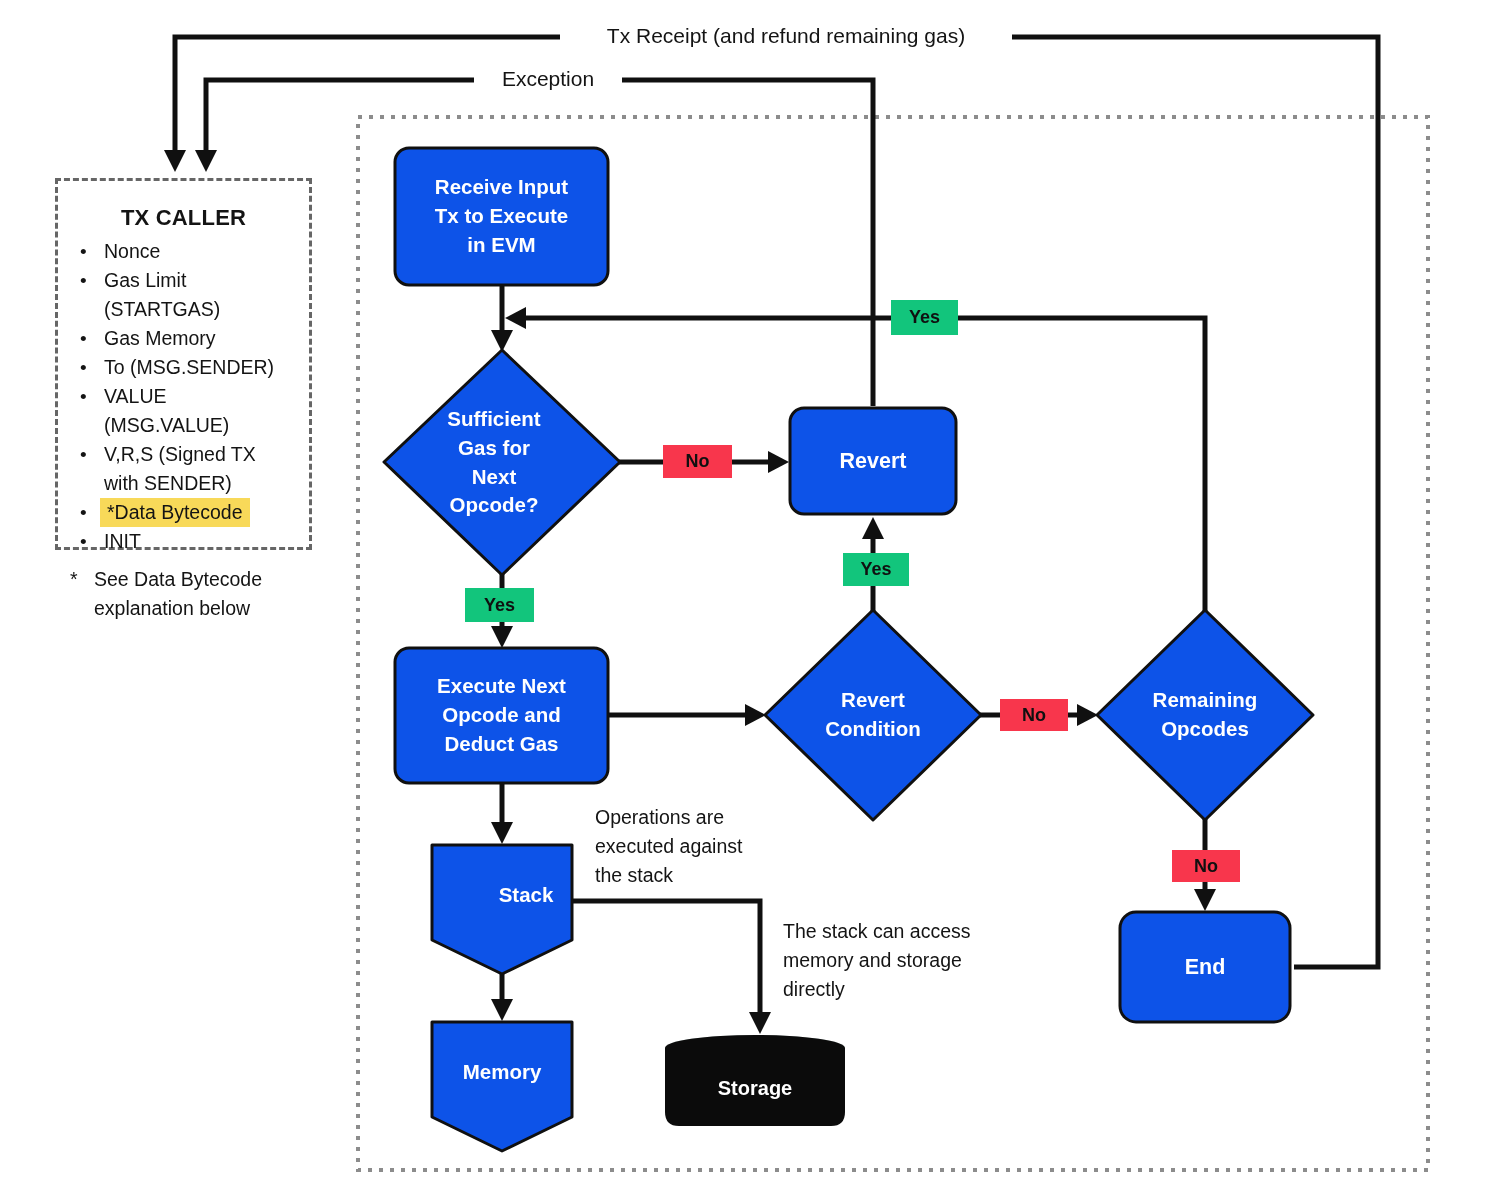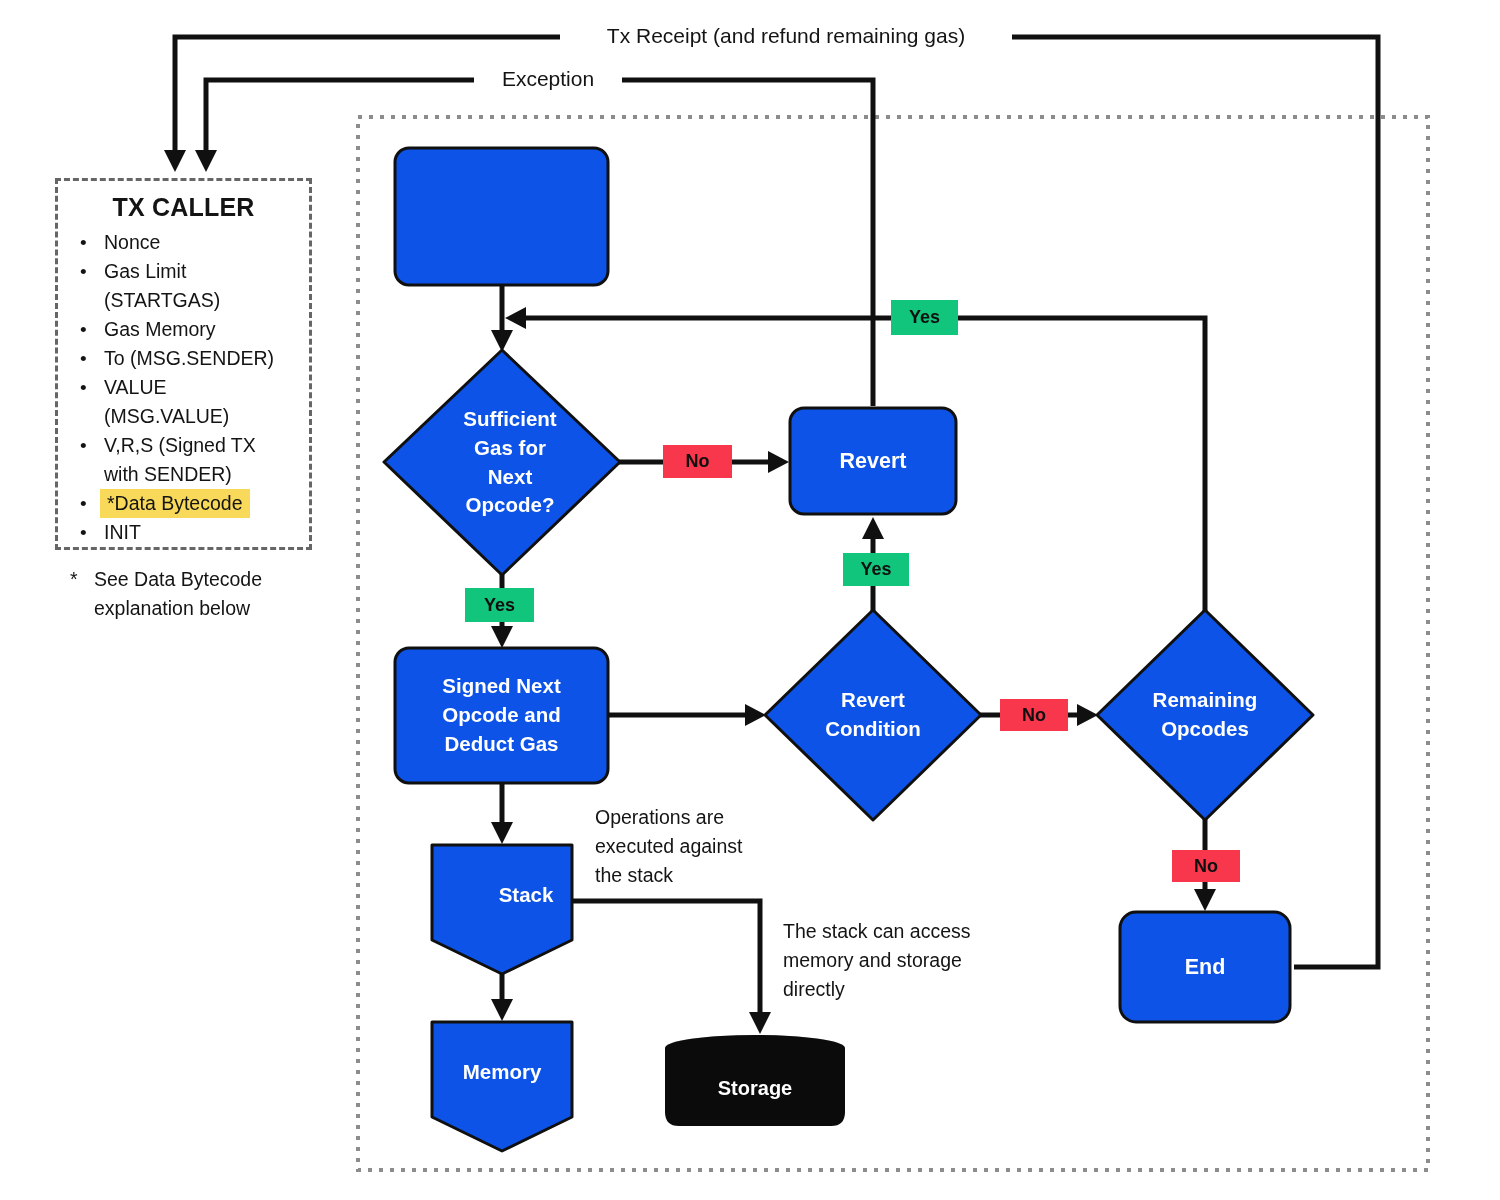--- a/index.html
+++ b/index.html
@@ -16,21 +16,21 @@
   .nodelabel.big{font-size:21.5px;}
   .toplabel{font-size:21px;font-weight:500;white-space:nowrap;z-index:4;background:var(--paper,#fff);padding:0 8px;}
   .badge{z-index:5;font-size:18px;font-weight:bold;color:#101010;display:flex;align-items:center;justify-content:center;}
   .badge.green{background:var(--green,#12c57c);}
   .badge.red{background:var(--red,#f8364c);}
   .connector{stroke:var(--ink,#101010);stroke-width:5;fill:none;}
   .arrowhead{fill:var(--ink,#101010);stroke:none;}
   .shape-blue{fill:var(--blue,#0d53e8);stroke:var(--ink,#101010);stroke-width:3;stroke-linejoin:round;}
   .dashed-frame{fill:none;stroke:var(--dash,#8c8c8c);stroke-width:4;stroke-dasharray:4 7;}
   .txcaller{border:3px dashed #666;background:transparent;z-index:3;}
-  .txcaller .title{font-size:25px;font-weight:800;text-align:center;margin-top:12px;letter-spacing:.2px;}
+  .txcaller .title{font-size:22px;font-weight:800;text-align:center;margin-top:24px;letter-spacing:.2px;}
   .txcaller .list{margin-top:6px;padding:0 6px 0 22px;}
   .txrow{display:flex;align-items:flex-start;font-size:19.5px;line-height:29px;}
   .txrow .bullet{width:24px;flex:0 0 24px;font-size:19px;}
   .txrow .itext{white-space:pre-line;}
   .txrow .itext.hl{background:var(--yellow,#f8d959);padding:0 7px;margin-left:-4px;}
   .footnote{display:flex;gap:12px;font-size:19.5px;line-height:29px;z-index:3;}
   .footnote .marker{flex:0 0 12px;}
   .footnote .ftext{white-space:pre-line;}
   .annotation{font-size:19.5px;line-height:29px;white-space:pre-line;z-index:4;}
 </style>
@@ -160,26 +160,29 @@
       </div>
     </div>
   </div>
 
   <div class="abs footnote" style="left:70px;top:565px;width:250px;">
     <span class="marker">*</span>
     <span class="ftext">See Data Bytecode
 explanation below</span>
   </div>
 
-  <div class="abs flexc nodelabel" style="left:392px;top:350px;width:236px;height:225px;">Sufficient
+  <div class="abs flexc nodelabel" style="left:395px;top:148px;width:213px;height:137px;">Receive Input
+Tx to Execute
+in EVM</div>
+  <div class="abs flexc nodelabel" style="left:376px;top:350px;width:236px;height:225px;">Sufficient
 Gas for
 Next
 Opcode?</div>
   <div class="abs flexc nodelabel big" style="left:790px;top:408px;width:166px;height:106px;">Revert</div>
-  <div class="abs flexc nodelabel" style="left:395px;top:648px;width:213px;height:135px;">Signed Next
+  <div class="abs flexc nodelabel" style="left:395px;top:648px;width:213px;height:135px;">Execute Next
 Opcode and
 Deduct Gas</div>
   <div class="abs flexc nodelabel" style="left:765px;top:610px;width:216px;height:210px;">Revert
 Condition</div>
   <div class="abs flexc nodelabel" style="left:1097px;top:610px;width:216px;height:210px;">Remaining
 Opcodes</div>
   <div class="abs flexc nodelabel big" style="left:1120px;top:912px;width:170px;height:110px;">End</div>
   <div class="abs flexc nodelabel" style="left:432px;top:845px;width:140px;height:100px;margin-left:24px;">Stack</div>
   <div class="abs flexc nodelabel" style="left:432px;top:1022px;width:140px;height:100px;">Memory</div>
   <div class="abs flexc nodelabel" style="left:665px;top:1062px;width:180px;height:52px;font-size:20px;text-align:center;">Storage</div>

